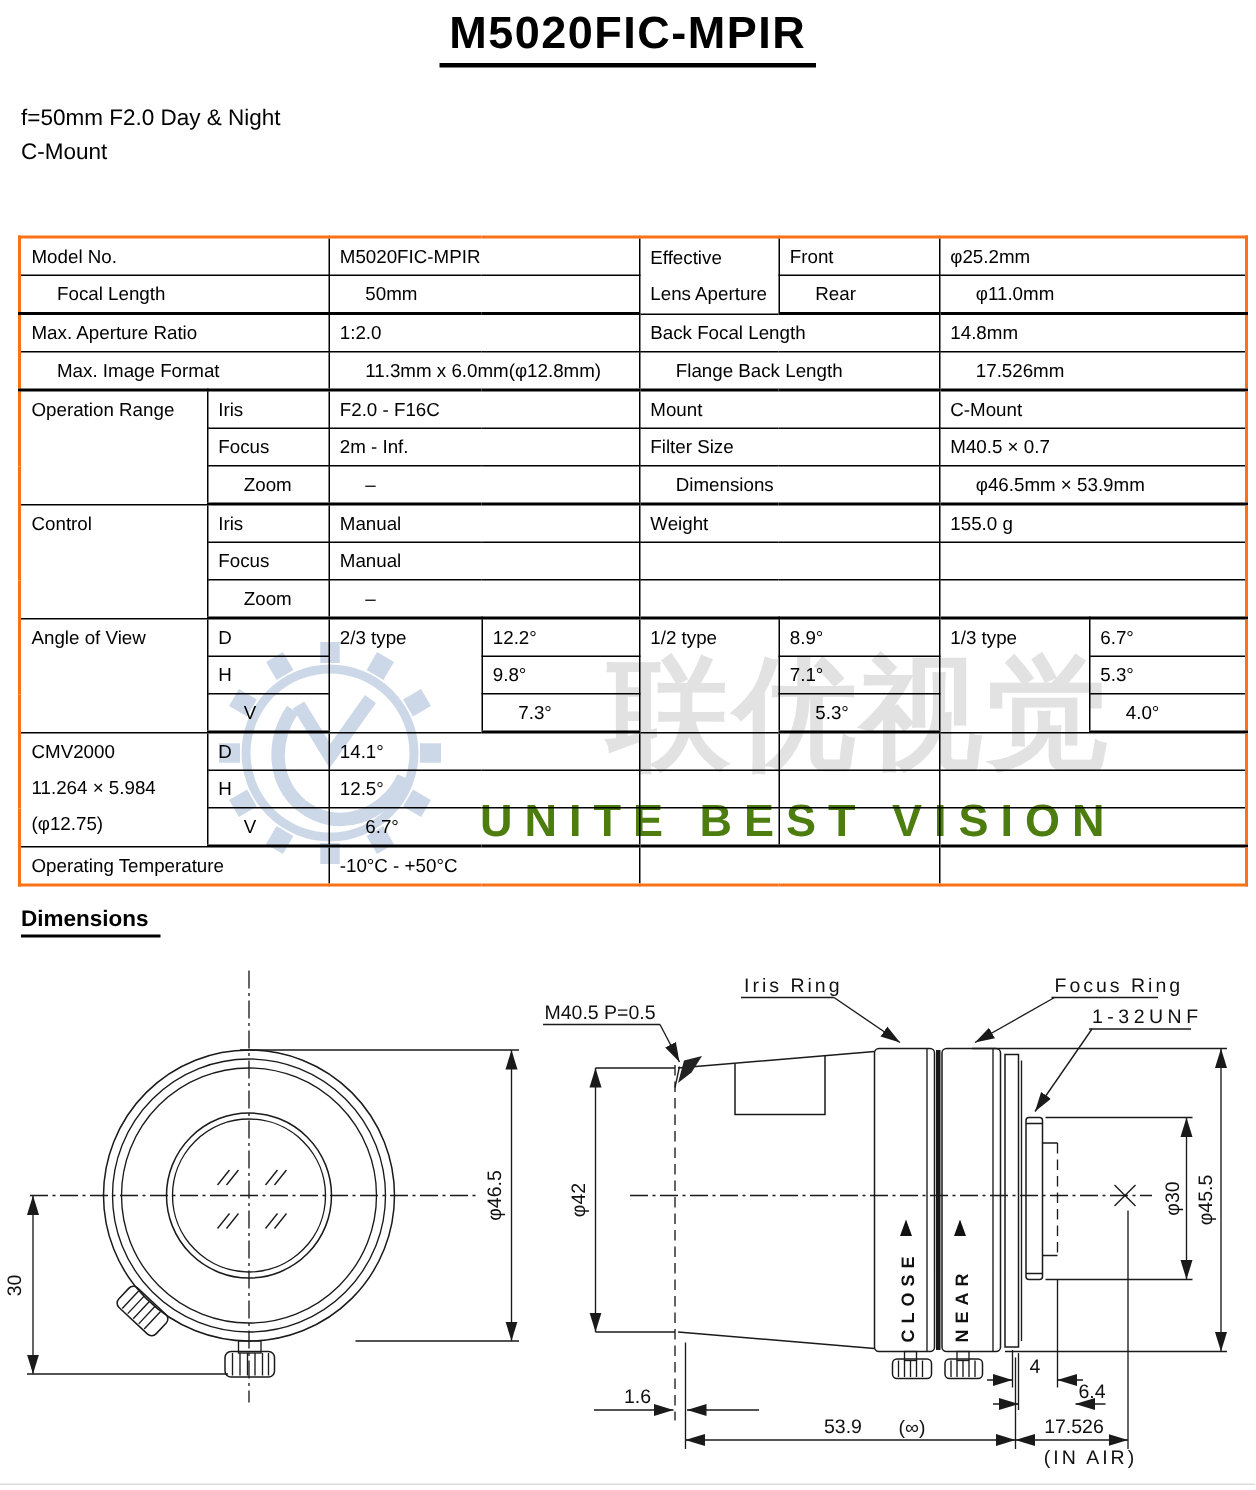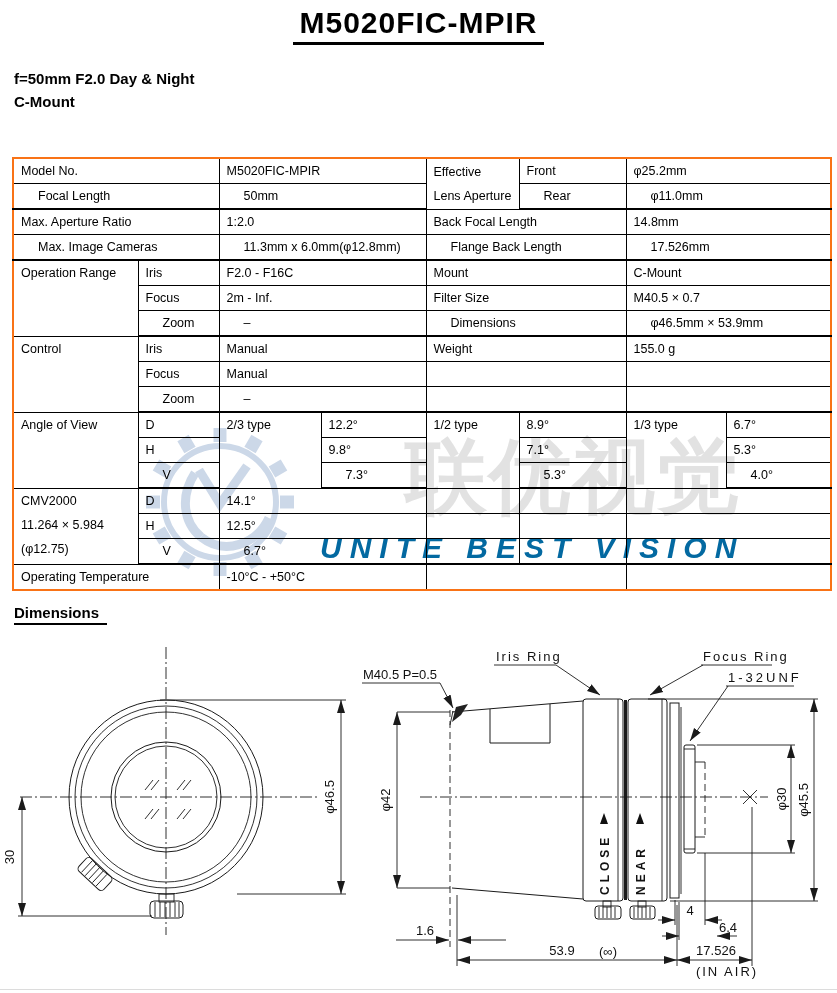--- a/index.html
+++ b/index.html
@@ -2,28 +2,28 @@
 <html><head>
 <meta charset="utf-8">
 <style>
   html,body{margin:0;padding:0;background:#fff;}
   .page{position:relative;width:837px;height:993px;background:#fff;overflow:hidden;
         font-family:"Liberation Sans","DejaVu Sans",sans-serif;color:#000;}
   
   .title-wrap{position:absolute;top:6px;left:0;right:0;text-align:center;z-index:3;}
   .title-wrap span{display:inline-block;font-size:30px;font-weight:bold;letter-spacing:1px;
         border-bottom:3px solid #000;padding:0 6px 2px;}
-  .subtitle{position:absolute;top:67px;left:14px;font-size:15px;font-weight:bold;
+  .subtitle{position:absolute;top:67px;left:14px;font-size:15px;font-weight:normal;
         line-height:23px;z-index:3;}
   
   .wm{position:absolute;inset:0;z-index:0;border-radius:15px;}
   .wm-cn{position:absolute;left:405px;top:436px;font-size:82px;font-weight:bold;
         color:#e2e2e2;letter-spacing:2px;line-height:1;}
   .wm-en{position:absolute;left:320px;top:533px;font-size:30px;font-weight:bold;
-        color:#0369a1;letter-spacing:8px;line-height:1;font-style:italic;}
+        color:#4d7c0f;letter-spacing:8px;line-height:1;}
   .wm-logo{position:absolute;left:133px;top:418px;}
   
   table.spec{position:absolute;top:157px;left:12px;width:818px;border-collapse:collapse;
         table-layout:fixed;z-index:1;border:2px solid #f97316;}
   .spec td{border:1px solid #000;height:24px;padding:0 0 0 7px;font-size:12.5px;
         vertical-align:middle;background:transparent;overflow:hidden;white-space:nowrap;}
   .spec tr.sec td{border-bottom-width:2px;padding-left:24px;}
   .spec td.top{vertical-align:top;line-height:24px;}
   .spec td .ln{line-height:24px;height:24px;}
   
@@ -108,21 +108,21 @@
       <td>Rear</td>
       <td colspan="2">φ11.0mm</td>
     </tr>
     <tr>
       <td colspan="2">Max. Aperture Ratio</td>
       <td colspan="2">1:2.0</td>
       <td colspan="2">Back Focal Length</td>
       <td colspan="2">14.8mm</td>
     </tr>
     <tr class="sec">
-      <td colspan="2">Max. Image Cameras</td>
+      <td colspan="2">Max. Image Format</td>
       <td colspan="2">11.3mm x 6.0mm(φ12.8mm)</td>
       <td colspan="2">Flange Back Length</td>
       <td colspan="2">17.526mm</td>
     </tr>
     <tr>
       <td rowspan="3" class="top">Operation Range</td>
       <td>Iris</td>
       <td colspan="2">F2.0 - F16C</td>
       <td colspan="2">Mount</td>
       <td colspan="2">C-Mount</td>

